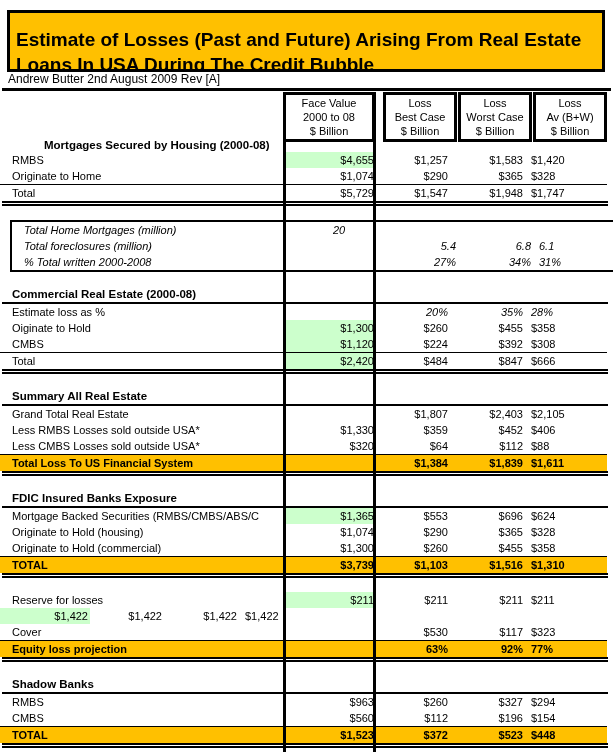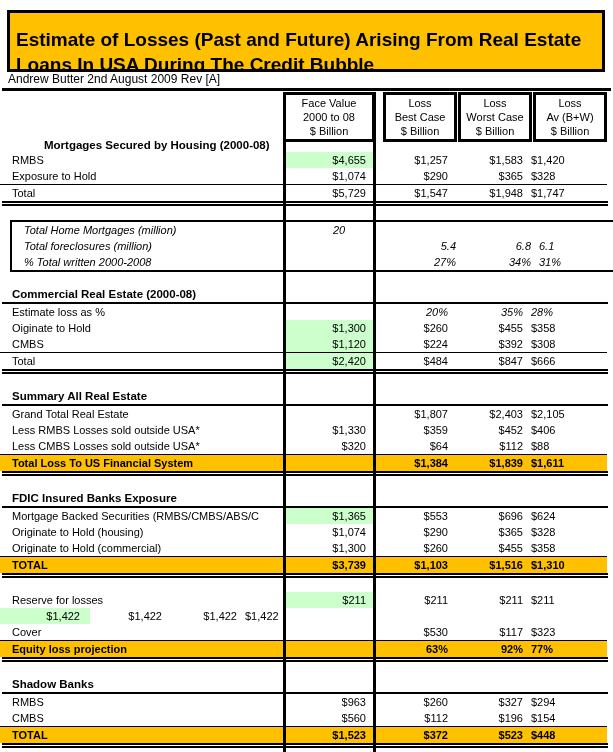--- a/index.html
+++ b/index.html
@@ -29,21 +29,21 @@
   }
   .hb0 { left: 283px; width: 92px; }
   .hb1 { left: 383px; width: 74px; }
   .hb2 { left: 458px; width: 74px; }
   .hb3 { left: 533px; width: 74px; }
   .first-section { position: absolute; left: 5px; bottom: 1px; font-size: 11.5px; font-weight: bold; white-space: nowrap; padding-left: 39px; }
 
   .row { display: flex; width: 607px; height: 16px; line-height: 16px; font-size: 11px; }
   .cell { white-space: nowrap; overflow: hidden; }
   .c-label { width: 286px; padding-left: 12px; text-align: left; }
-  .c-face  { width: 90px; padding-right: 10px; text-align: right; }
+  .c-face  { width: 90px; padding-right: 2px; text-align: right; }
   .c-best  { width: 80px; padding-right: 8px; text-align: right; }
   .c-worst { width: 75px; padding-right: 8px; text-align: right; }
   .c-av    { width: 76px; padding-right: 9px; }
 
   .row.section { height: 16px; }
   .row.section .c-label { font-weight: bold; font-size: 11.5px; }
   .row.total { height: 17px; border-top: 1px solid #000; }
   .row.gold  { height: 17px; border-top: 1px solid #000; background: var(--gold, #FFC000); font-weight: bold; }
   .row.italic { font-style: italic; }
   .row.vi .c-face, .row.vi .c-best, .row.vi .c-worst, .row.vi .c-av { font-style: italic; }
@@ -100,21 +100,21 @@
     </div>
     <div id="rows">
         <div class="row">
           <div class="cell c-label">RMBS</div>
           <div class="cell c-face face-green">$4,655</div>
           <div class="cell c-best">$1,257</div>
           <div class="cell c-worst">$1,583</div>
           <div class="cell c-av">$1,420</div>
         </div>
         <div class="row">
-          <div class="cell c-label">Exposure to Hold</div>
+          <div class="cell c-label">Originate to Home</div>
           <div class="cell c-face">$1,074</div>
           <div class="cell c-best">$290</div>
           <div class="cell c-worst">$365</div>
           <div class="cell c-av">$328</div>
         </div>
         <div class="row total">
           <div class="cell c-label">Total</div>
           <div class="cell c-face">$5,729</div>
           <div class="cell c-best">$1,547</div>
           <div class="cell c-worst">$1,948</div>

